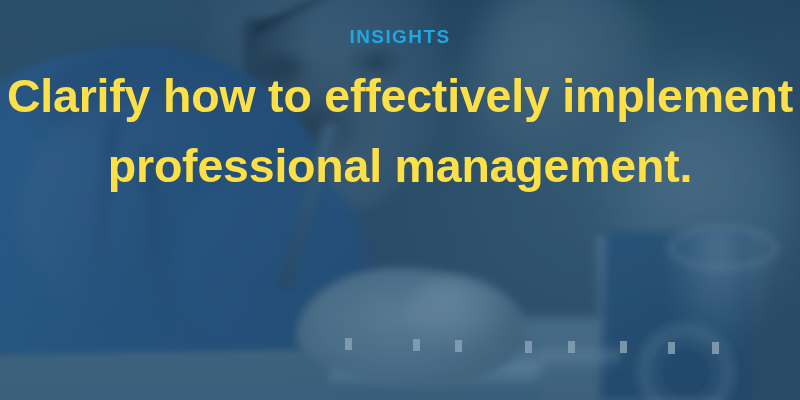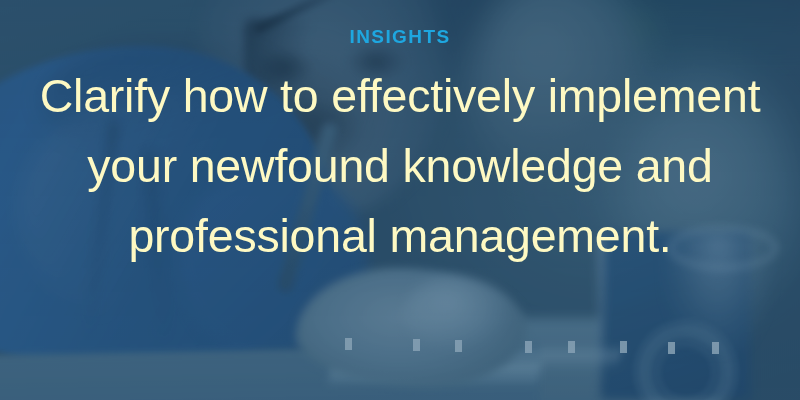--- a/index.html
+++ b/index.html
@@ -321,24 +321,24 @@
     letter-spacing: 1.4px;
     color: #1ea7e0;
     line-height: 1;
     user-select: none;
   }
 
   .headline {
     margin-top: 15px;
     width: 800px;
     text-align: center;
-    color: #fef9c3;
+    color: #fde047;
     font-size: 46.5px;
     line-height: 70px;
-    font-weight: 400;
+    font-weight: 700;
     letter-spacing: -0.2px;
     padding: 0 6px;
     box-sizing: border-box;
     text-rendering: optimizeLegibility;
   }
   .headline .line {
     display: block;
     white-space: nowrap;
   }
 </style>
@@ -393,18 +393,17 @@
 
     <div class="tint"></div>
     <div class="tint2"></div>
   </div>
 
   <div class="content">
     <div class="eyebrow">INSIGHTS</div>
 
     <div class="headline">
       <span class="line">Clarify how to effectively implement</span>
-      <span class="line">your newfound knowledge and</span>
       <span class="line">professional management.</span>
     </div>
   </div>
 
 </div>
 
 </body></html>

